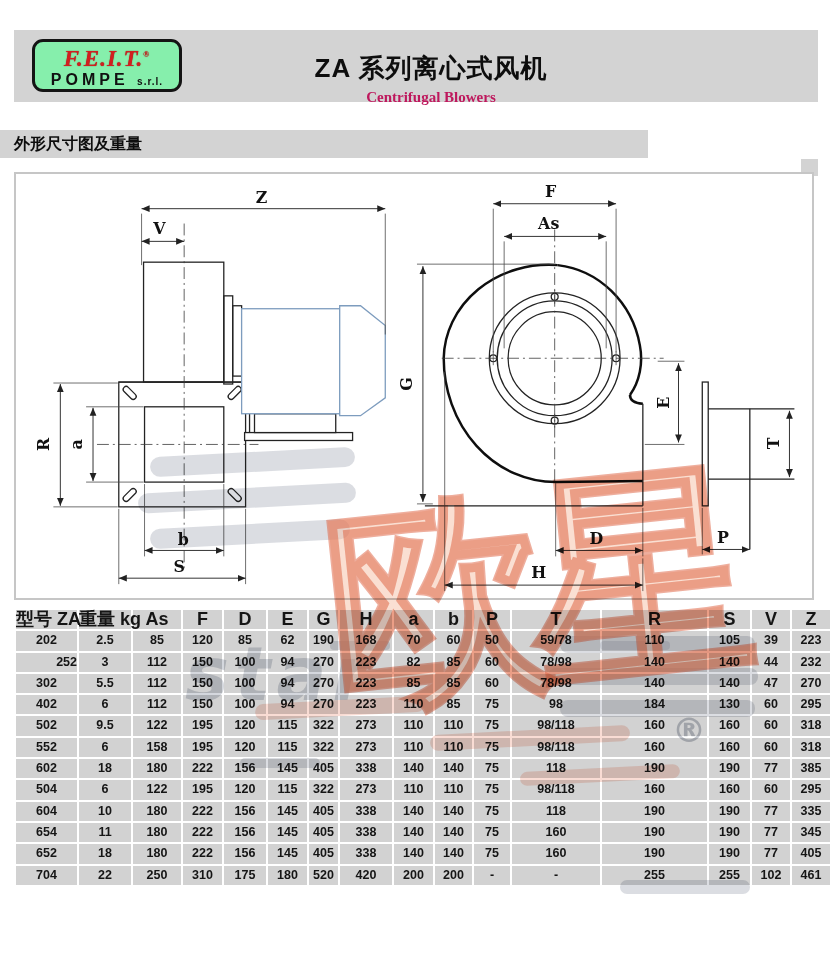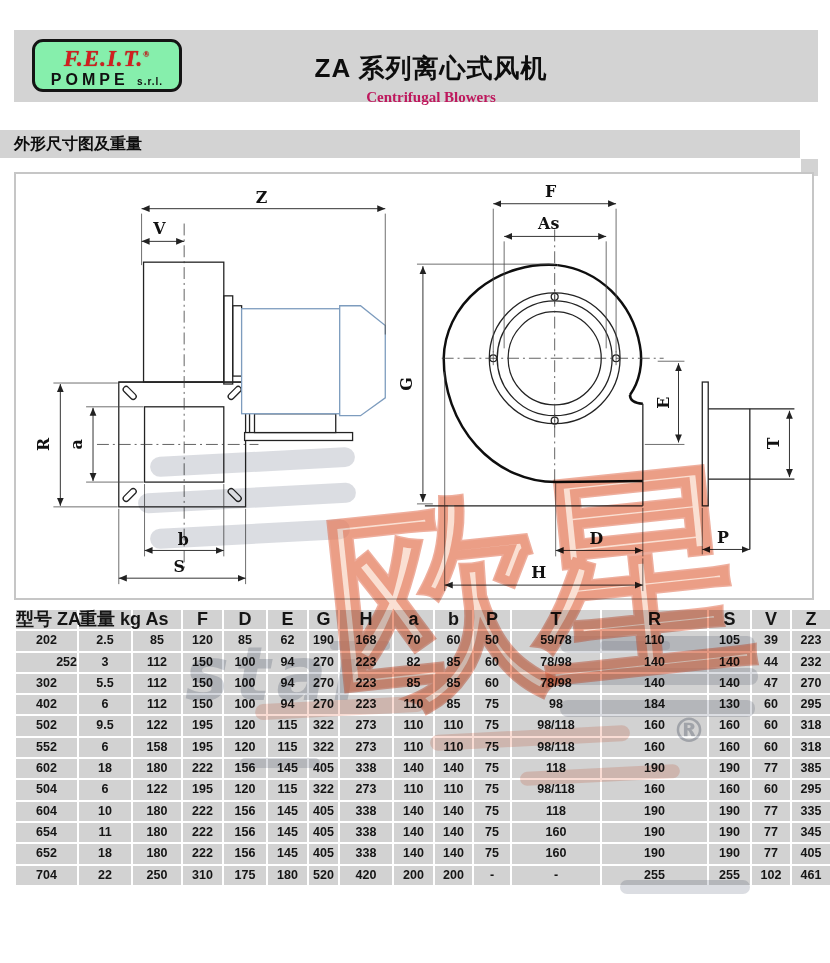--- a/index.html
+++ b/index.html
@@ -37,21 +37,21 @@
   .title-cn{
     margin:21px 0 0 0;font-size:26px;font-weight:bold;color:#0d0d0d;letter-spacing:1px;
   }
   .title-en{
     margin:3px 0 0 0;font-family:"Liberation Serif", serif;
     font-size:15px;font-weight:bold;color:#be185d;
   }
 
   
   .section-band{
-    position:absolute;left:0;top:130px;width:800px;height:28px;background:#d3d3d3;
+    position:absolute;left:0;top:130px;width:648px;height:28px;background:#d3d3d3;
     font-size:16px;font-weight:bold;color:#0d0d0d;line-height:28px;padding-left:14px;
     box-sizing:border-box;
   }
   .corner-chip{
     position:absolute;left:801px;top:159px;width:17px;height:17px;background:#d3d3d3;
   }
 
   
   .drawing-panel{
     position:absolute;left:14px;top:172px;width:800px;height:428px;

